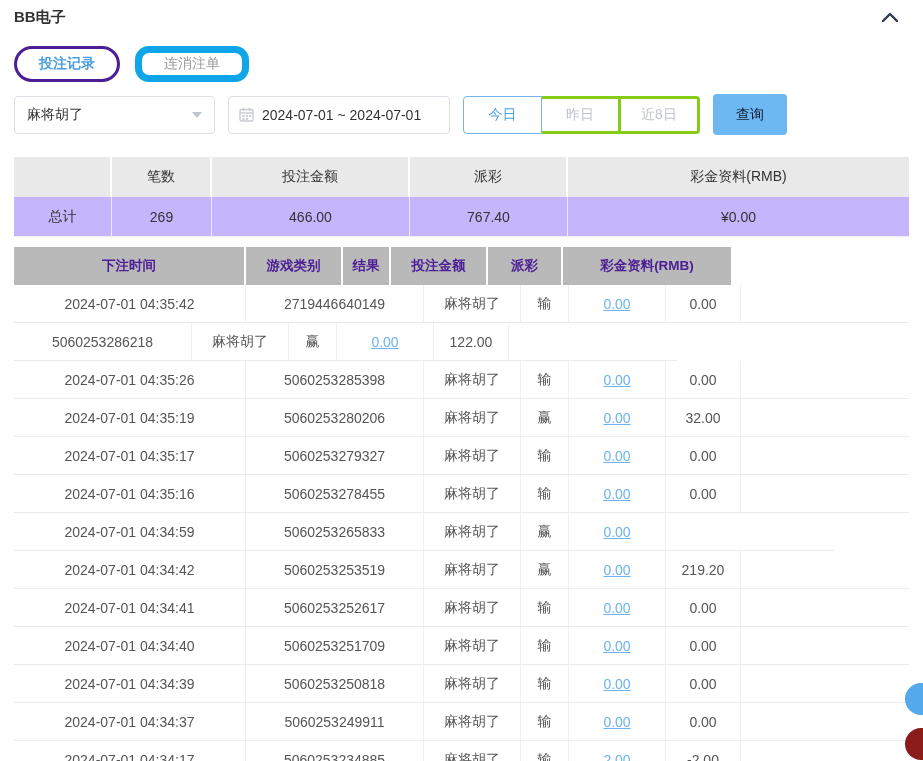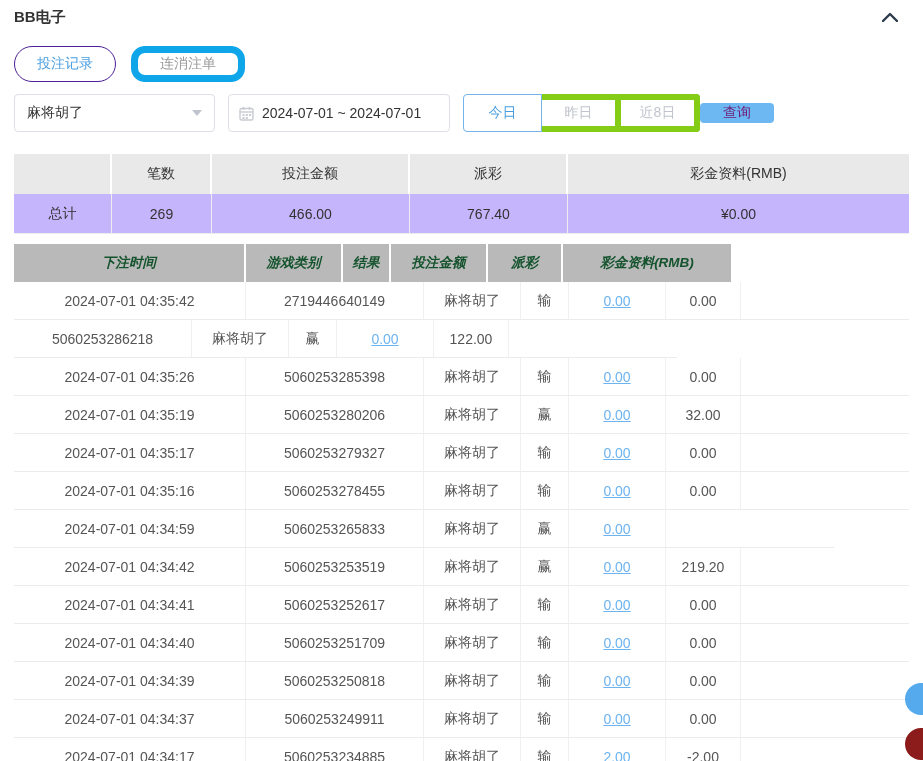--- a/index.html
+++ b/index.html
@@ -10,61 +10,61 @@
   
   .hdr { display: flex; align-items: center; justify-content: space-between; height: 26px; }
   .hdr-title { font-size: 15px; font-weight: bold; color: #333; }
   .collapse-btn { width: 22px; height: 22px; display: flex; align-items: center; justify-content: center;
     cursor: pointer; margin-right: 8px; }
 
   
   .tabs { display: flex; gap: 15px; margin-top: 16px; }
   .tab { height: 36px; padding: 0 22px; display: flex; align-items: center; justify-content: center;
     font-size: 14px; background: #fff; cursor: pointer; }
-  .tab.active { border: 1px solid #4c1d95; color: #4a9ee0; border-radius: 18px; }
+  .tab.active { border: 3px solid #4c1d95; color: #4a9ee0; border-radius: 18px; font-weight: bold; }
   .tab.inactive { border: 7px solid #0ea5e9; color: #999; border-radius: 14px; }
 
   
   .filters { display: flex; align-items: center; margin-top: 12px; }
   .select-box { width: 201px; height: 38px; border: 1px solid #dcdfe6; border-radius: 4px;
     display: flex; align-items: center; padding: 0 12px; font-size: 14px; color: #333; cursor: pointer; }
   .select-box .sel-text { flex: 1; }
   .caret-down { width: 0; height: 0; border-left: 5px solid transparent; border-right: 5px solid transparent;
     border-top: 6px solid #c0c4cc; }
   .date-box { width: 222px; height: 38px; border: 1px solid #dcdfe6; border-radius: 4px;
     display: flex; align-items: center; padding: 0 10px; margin-left: 13px; font-size: 14px; color: #333; cursor: pointer; }
   .date-box .cal { margin-right: 8px; display: flex; }
   .btn-group { display: flex; margin-left: 13px; }
   .qbtn { width: 79px; height: 38px; display: flex; align-items: center; justify-content: center;
-    font-size: 14px; background: #fff; border: 6px solid #84cc16; cursor: pointer; }
+    font-size: 14px; background: #fff; border: 3px solid #84cc16; cursor: pointer; }
   .qbtn + .qbtn { border-left: none; }
   .qbtn:first-child { border-radius: 4px 0 0 4px; }
   .qbtn:last-child { border-radius: 0 4px 4px 0; }
   .qbtn.active { border: 1px solid #74b4ea; color: #4a9ee0; }
   .qbtn.idle { color: #c0c4cc; }
-  .query-btn { width: 74px; height: 20px; background: #6db7f2; color: #701a75;
+  .query-btn { width: 74px; height: 41px; margin-left: 13px; background: #6db7f2; color: #0f172a;
     border: none; border-radius: 4px; font-size: 14px; cursor: pointer;
     font-family: "Liberation Sans", "DejaVu Sans", sans-serif; }
 
   
   .summary { margin-top: 22px; width: 895px; font-size: 14px; }
   .sum-row { display: flex; }
   .sum-cell { display: flex; align-items: center; justify-content: center; height: 40px; }
   .sum-head .sum-cell { background: #e9e9e9; color: #333; border-right: 2px solid #fff; }
   .sum-head .sum-cell:last-child { border-right: none; }
   .sum-body .sum-cell { background: #c4b5fd; color: #333; border-right: 1px solid #ededed;
     border-bottom: 1px solid #ededed; }
   .sum-body .sum-cell:last-child { border-right: none; }
   .sc1 { width: 98px; } .sc2 { width: 100px; } .sc3 { width: 198px; } .sc4 { width: 158px; } .sc5 { width: 341px; }
 
   
   .grid { margin-top: 10px; width: 895px; font-size: 14px; }
   .g-head { display: flex; }
-  .g-head .g-cell { background: #b9b9b9; color: #14532d; font-weight: bold; height: 38px;
-    border-right: 2px solid #fff; display: flex; align-items: center; justify-content: center; font-size: 13.5px; font-style: italic; }
+  .g-head .g-cell { background: #b9b9b9; color: #4c1d95; font-weight: bold; height: 38px;
+    border-right: 2px solid #fff; display: flex; align-items: center; justify-content: center; font-size: 13.5px; }
   .g-head .g-cell:last-child { border-right: none; }
   .g-row { display: flex; }
   .g-row .g-cell { height: 38px; color: #555; border-right: 1px solid #f0f0f0; border-bottom: 1px solid #ebebeb;
     display: flex; align-items: center; justify-content: center; background: #fff; }
   .g-row .g-cell:last-child { border-right: none; }
   .c1 { width: 232px; } .c2 { width: 178px; } .c3 { width: 97px; } .c4 { width: 48px; }
   .c5 { width: 97px; } .c6 { width: 75px; } .c7 { width: 168px; }
   .bet-link { color: #6cb3ef; text-decoration: underline; cursor: pointer; }
   .neg { color: #e25b5b; }
 

